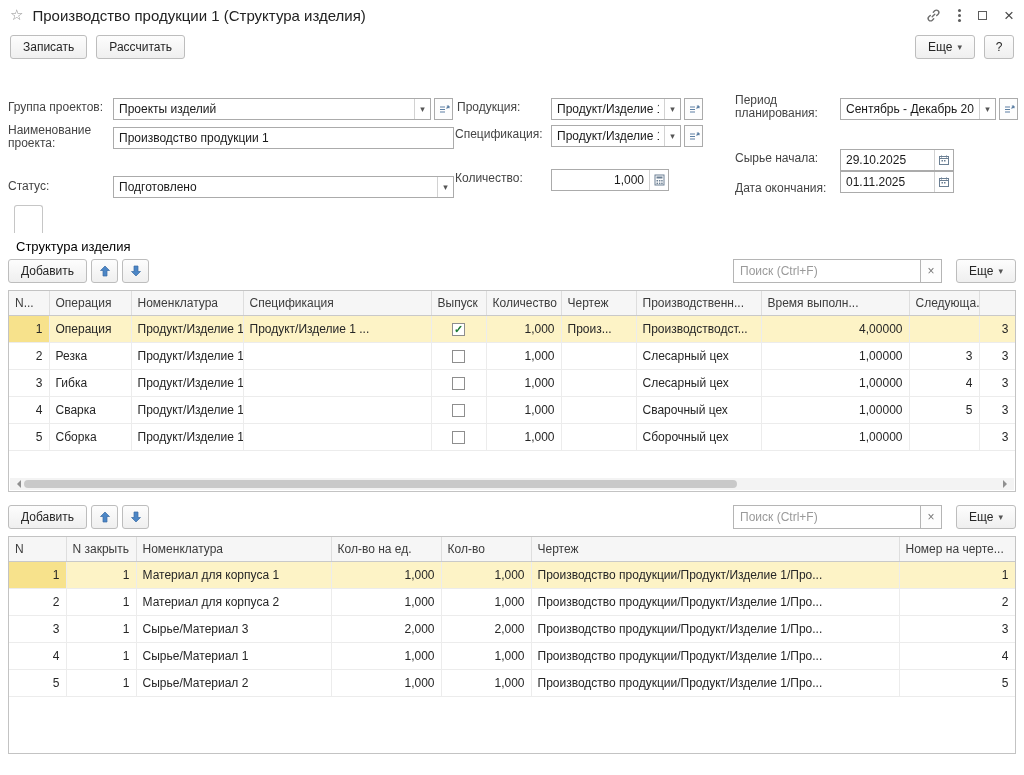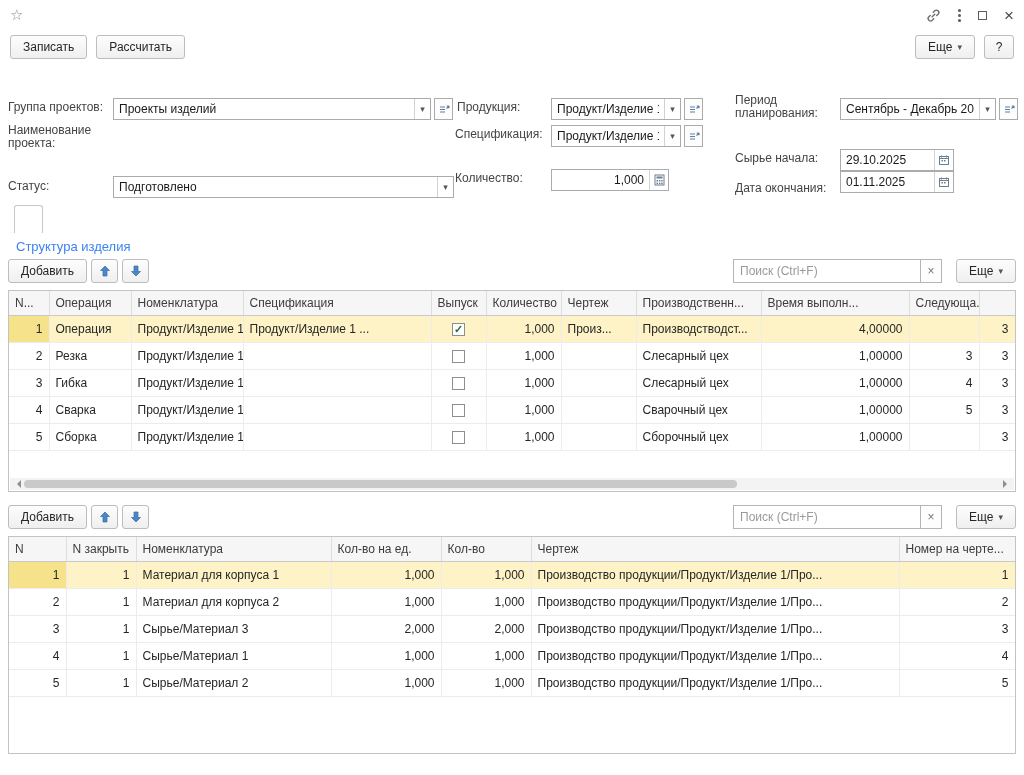--- a/index.html
+++ b/index.html
@@ -39,21 +39,21 @@
   .seg-icon { width:19px; display:flex; align-items:center; justify-content:center; border-left:1px solid #d2d2d2; background:#fff; cursor:pointer; }
   .mini-btn { width:19px; height:22px; margin-left:3px; border:1px solid #ababab; background:#fdfdfd; cursor:pointer;
               display:flex; align-items:center; justify-content:center; padding:0; }
 
   
   .page-tab { position:absolute; top:205px; left:14px; width:29px; height:28px; background:#fff;
               border:1px solid #c6c6c6; border-bottom:none; border-radius:3px 3px 0 0; cursor:pointer; }
 
   
   .section { position:absolute; left:8px; right:8px; }
-  .sec-title { color:#3b82f6; font-size:13px; margin-left:8px; height:18px; line-height:18px; }
+  .sec-title { color:#000000; font-size:13px; margin-left:8px; height:18px; line-height:18px; }
   .cmdbar { display:flex; align-items:center; gap:4px; height:26px; margin-top:2px; }
   .arrow-btn { width:27px; padding:0; justify-content:center; }
   .search-group { margin-left:auto; display:flex; }
   .search-inp { width:188px; height:24px; border:1px solid #b5b5b5; padding:0 6px; font:12px "Liberation Sans", sans-serif; color:#1a1a1a; }
   .search-inp::placeholder { color:#9a9a9a; }
   .search-clear { width:21px; height:24px; border:1px solid #b5b5b5; border-left:none; background:#fdfdfd;
                   color:#777; font-size:12px; cursor:pointer; display:flex; align-items:center; justify-content:center; }
   .cmdbar .btn-more { margin-left:10px; }
 
   .grid-wrap { position:relative; margin-top:6px; border:1px solid #c3c3c3; background:#fff; overflow:hidden; }
@@ -82,20 +82,21 @@
   #sec-composition { top:502px; }
   #composition-grid-wrap { height:218px; }
 </style>
 </head>
 <body>
 
 <div class="page">
 
   <div class="titlebar">
     <span class="star">☆</span>
+    <span class="wtitle">Производство продукции 1 (Структура изделия)</span>
     <div class="win-icons">
       <span>
         <svg width="15" height="15" viewBox="0 0 15 15" fill="none" stroke="#6e6e6e" stroke-width="1.4" stroke-linecap="round">
           <path d="M6.2 8.8 L8.8 6.2"></path>
           <path d="M7.3 4.2 l1.4 -1.4 a2.4 2.4 0 0 1 3.4 3.4 L10.7 7.6"></path>
           <path d="M7.7 10.8 l-1.4 1.4 a2.4 2.4 0 0 1 -3.4 -3.4 L4.3 7.4"></path>
         </svg>
       </span>
       <span>
           <span class="kebab"></span>
@@ -128,20 +129,25 @@
       </div>
       <button class="mini-btn">
         <svg width="12" height="12" viewBox="0 0 12 12">
             <path d="M2 4 h5 M2 6.5 h5 M2 9 h5" stroke="#5c7fa3" stroke-width="1.2" fill="none"></path>
             <path d="M8.5 5.5 L11 3 M11 3 h-2.2 M11 3 v2.2" stroke="#5c7fa3" stroke-width="1.1" fill="none"></path>
           </svg>
       </button>
     </div>
 
     <label class="fld-label" style="left:8px; top:34px; width:100px;">Наименование проекта:</label>
+    <div class="control" style="left:113px; top:37px;">
+      <div class="inp-wrap" style="width:341px;">
+        <input class="inp-inner" value="Производство продукции 1" style="">
+      </div>
+    </div>
 
     <label class="fld-label" style="left:8px; top:90px;">Статус:</label>
     <div class="control" style="left:113px; top:86px;">
       <div class="inp-wrap" style="width:341px;">
         <input class="inp-inner" value="Подготовлено" style="">
         <span class="dd">▾</span>
       </div>
     </div>
 
     <label class="fld-label" style="left:457px; top:11px;">Продукция:</label>

